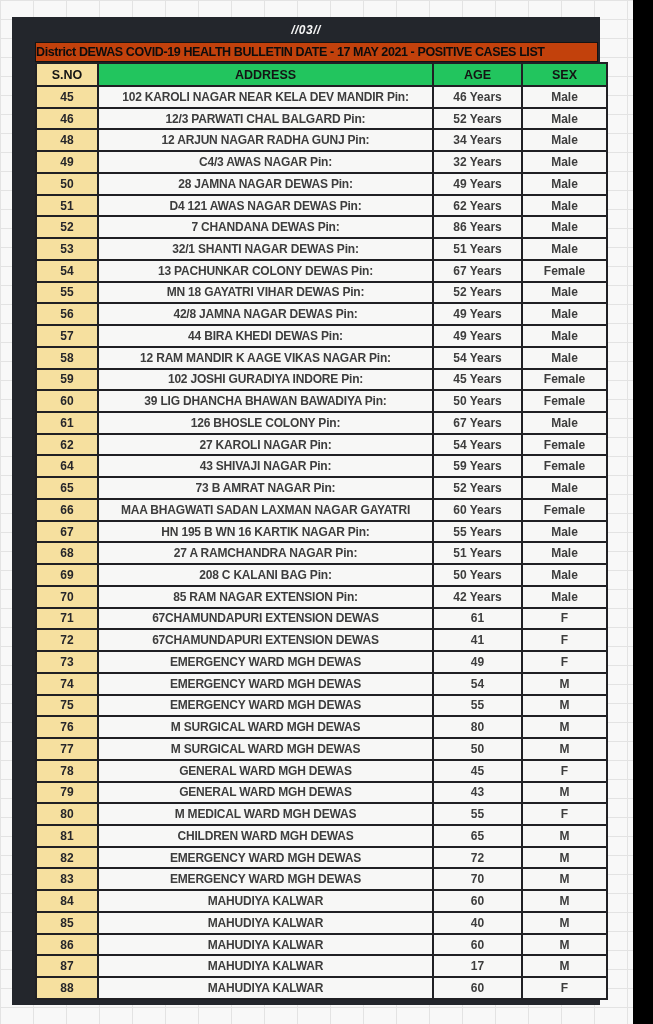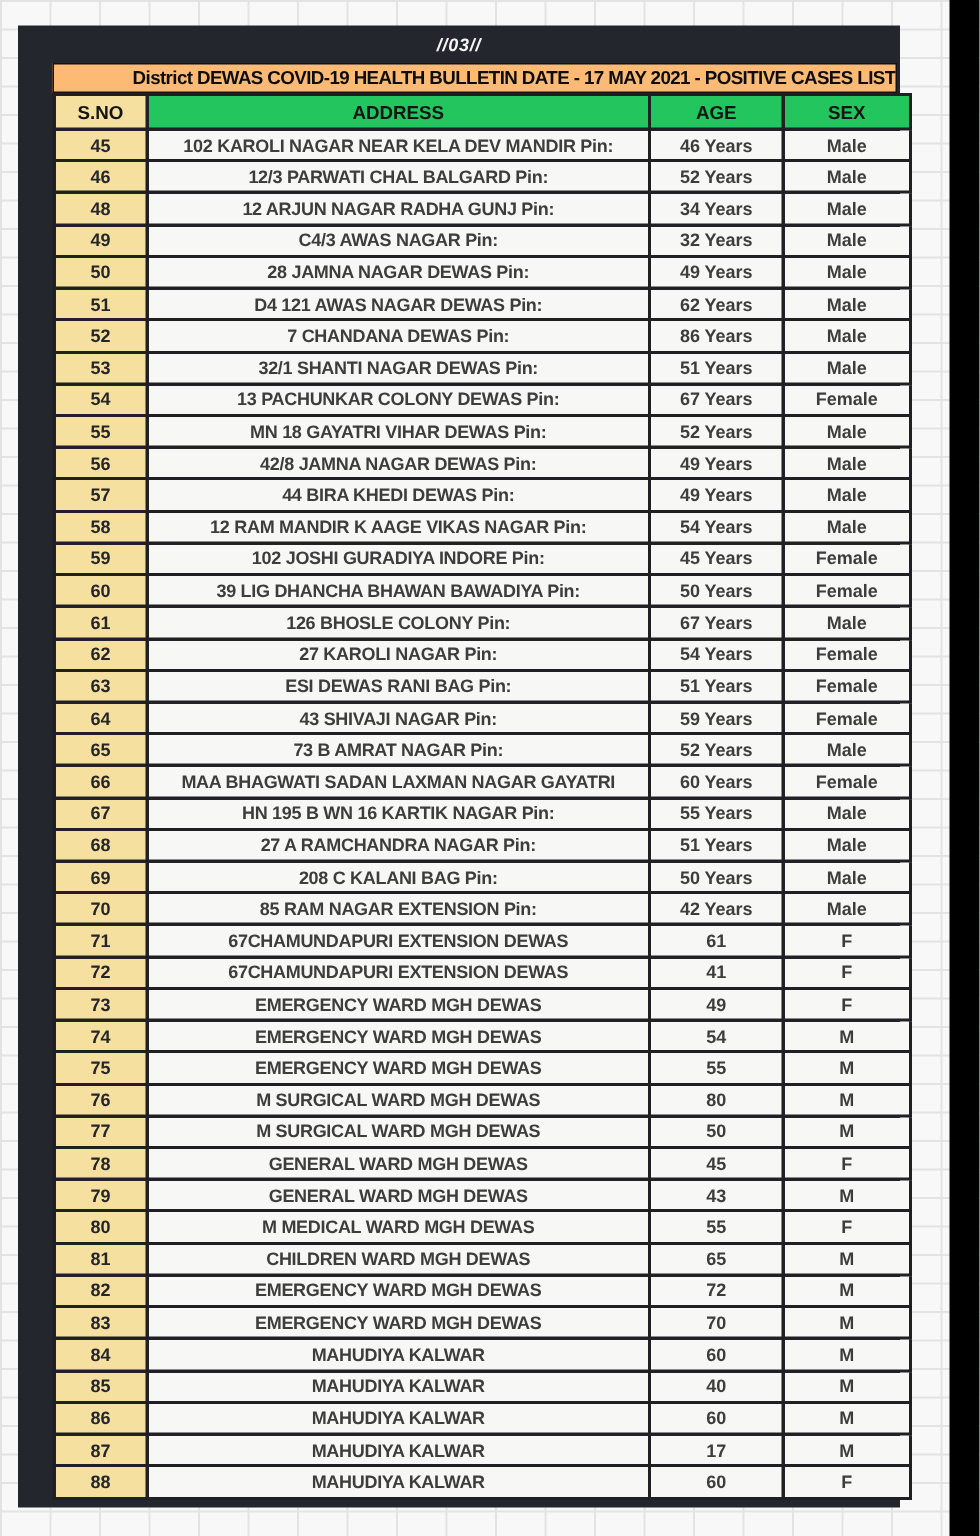--- a/index.html
+++ b/index.html
@@ -37,24 +37,24 @@
     color: #f5f5f5;
     font-size: 12px; font-weight: bold;
     letter-spacing: 0.5px;
     font-style: italic;
   }
   .title {
     position: absolute;
     left: 23px; top: 25px;
     width: 563px; height: 20px;
     box-sizing: border-box;
-    background: #fdba74;
+    background: #c2410c;
     border: 1px solid #141414;
     line-height: 18px;
-    text-align: right;
+    text-align: left;
     white-space: nowrap;
     overflow: hidden;
     color: #0d0d0d;
     font-size: 12.5px; font-weight: bold;
     letter-spacing: -0.4px;
   }
   table.cases {
     position: absolute;
     left: 23px; top: 45px;
     width: 563px; height: 938px;
@@ -203,26 +203,20 @@
           <td class="cell-age">67 Years</td>
           <td class="cell-sex">Male</td>
         </tr>
         <tr>
           <td class="cell-sno">62</td>
           <td class="cell-address">27 KAROLI NAGAR Pin:</td>
           <td class="cell-age">54 Years</td>
           <td class="cell-sex">Female</td>
         </tr>
         <tr>
-          <td class="cell-sno">63</td>
-          <td class="cell-address">ESI DEWAS RANI BAG Pin:</td>
-          <td class="cell-age">51 Years</td>
-          <td class="cell-sex">Female</td>
-        </tr>
-        <tr>
           <td class="cell-sno">64</td>
           <td class="cell-address">43 SHIVAJI NAGAR Pin:</td>
           <td class="cell-age">59 Years</td>
           <td class="cell-sex">Female</td>
         </tr>
         <tr>
           <td class="cell-sno">65</td>
           <td class="cell-address">73 B AMRAT NAGAR Pin:</td>
           <td class="cell-age">52 Years</td>
           <td class="cell-sex">Male</td>

